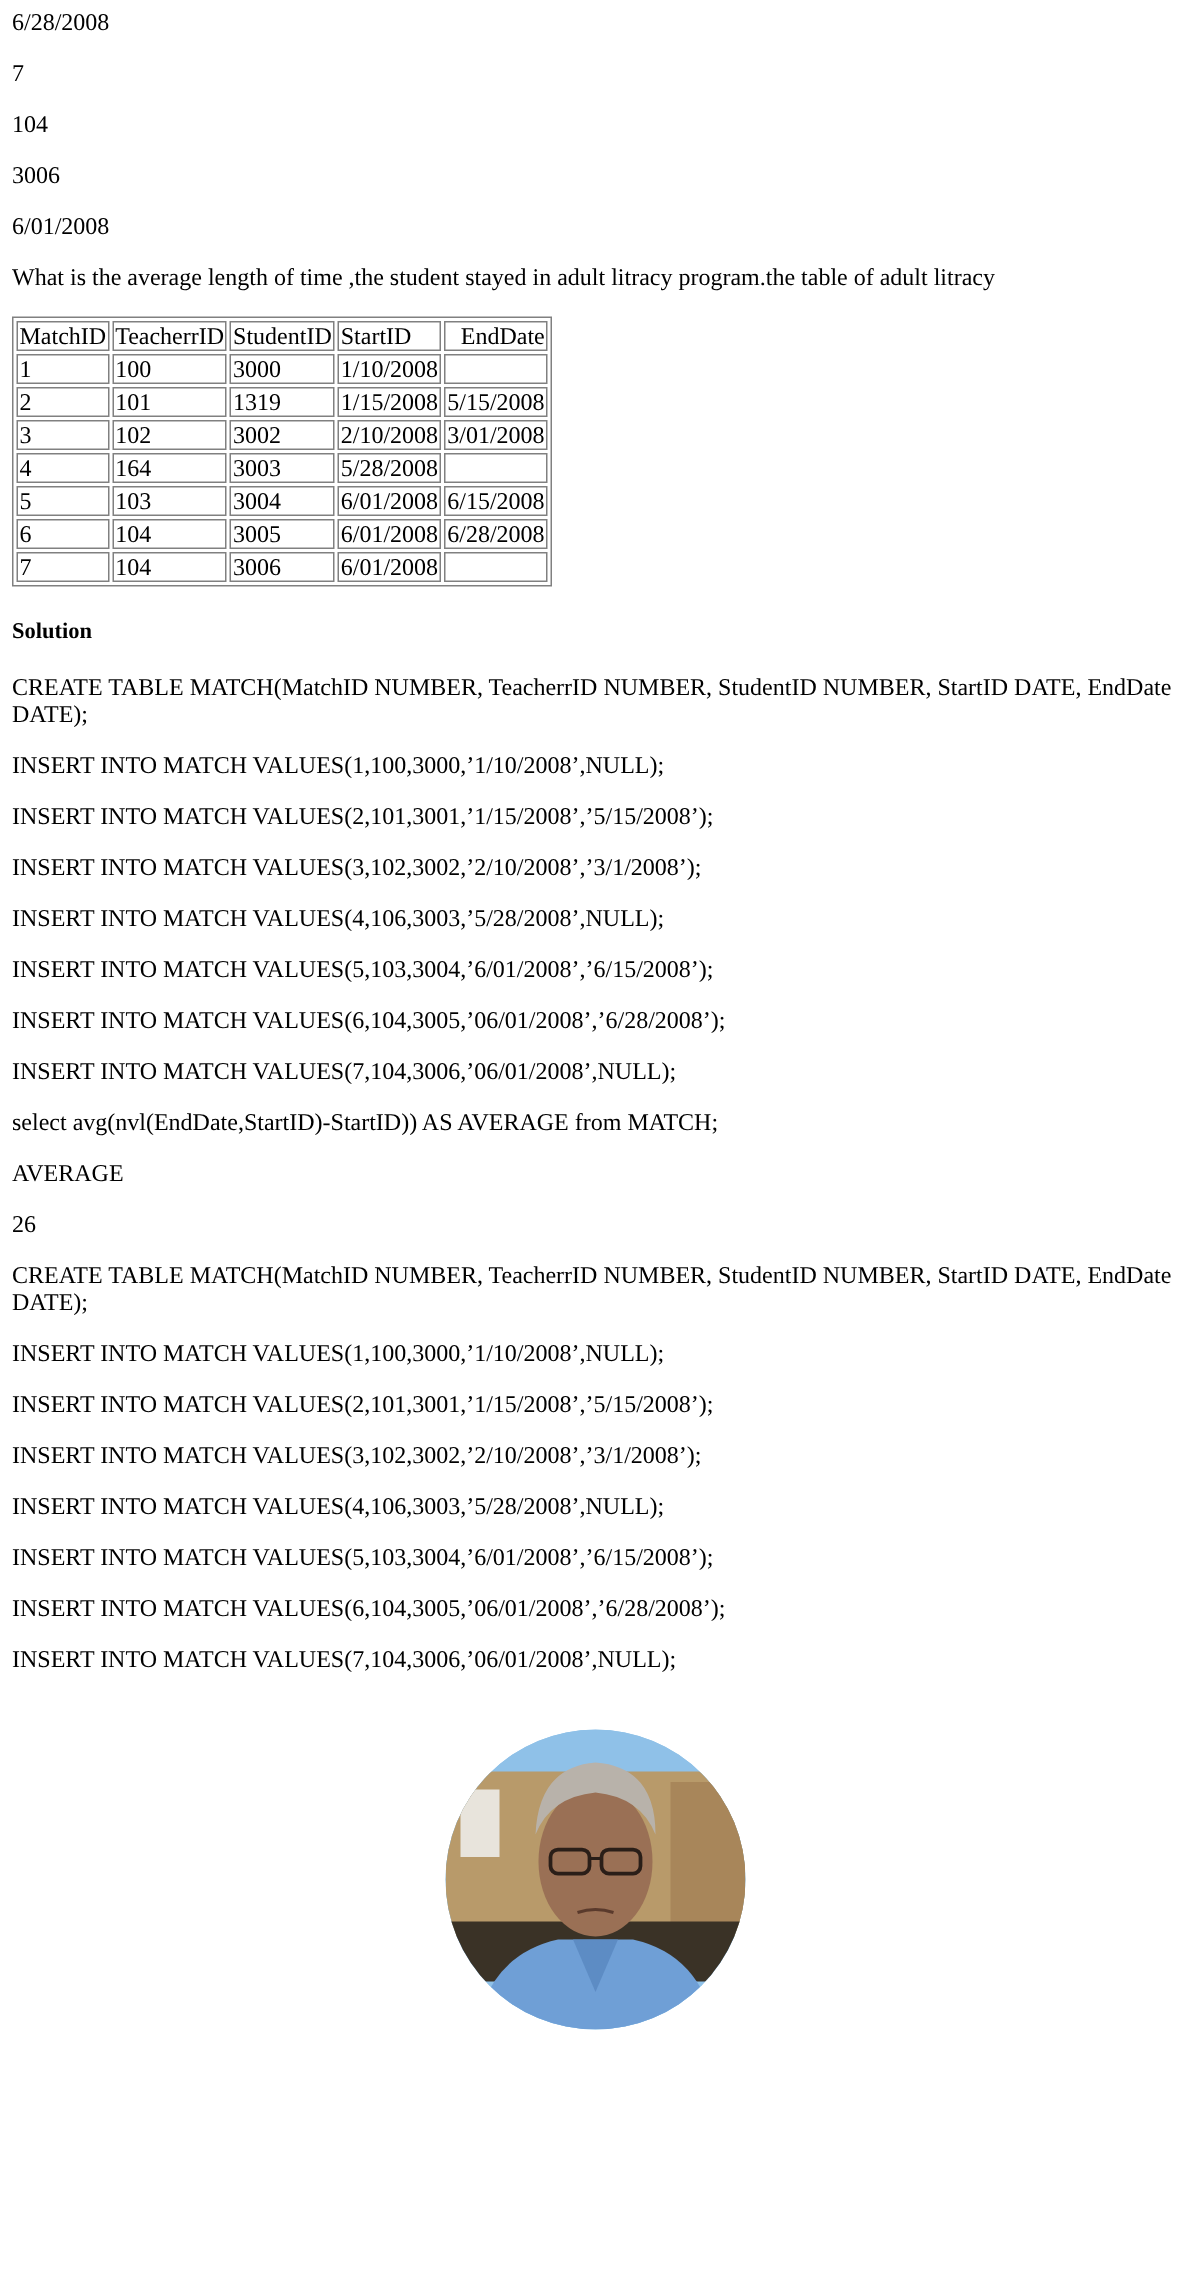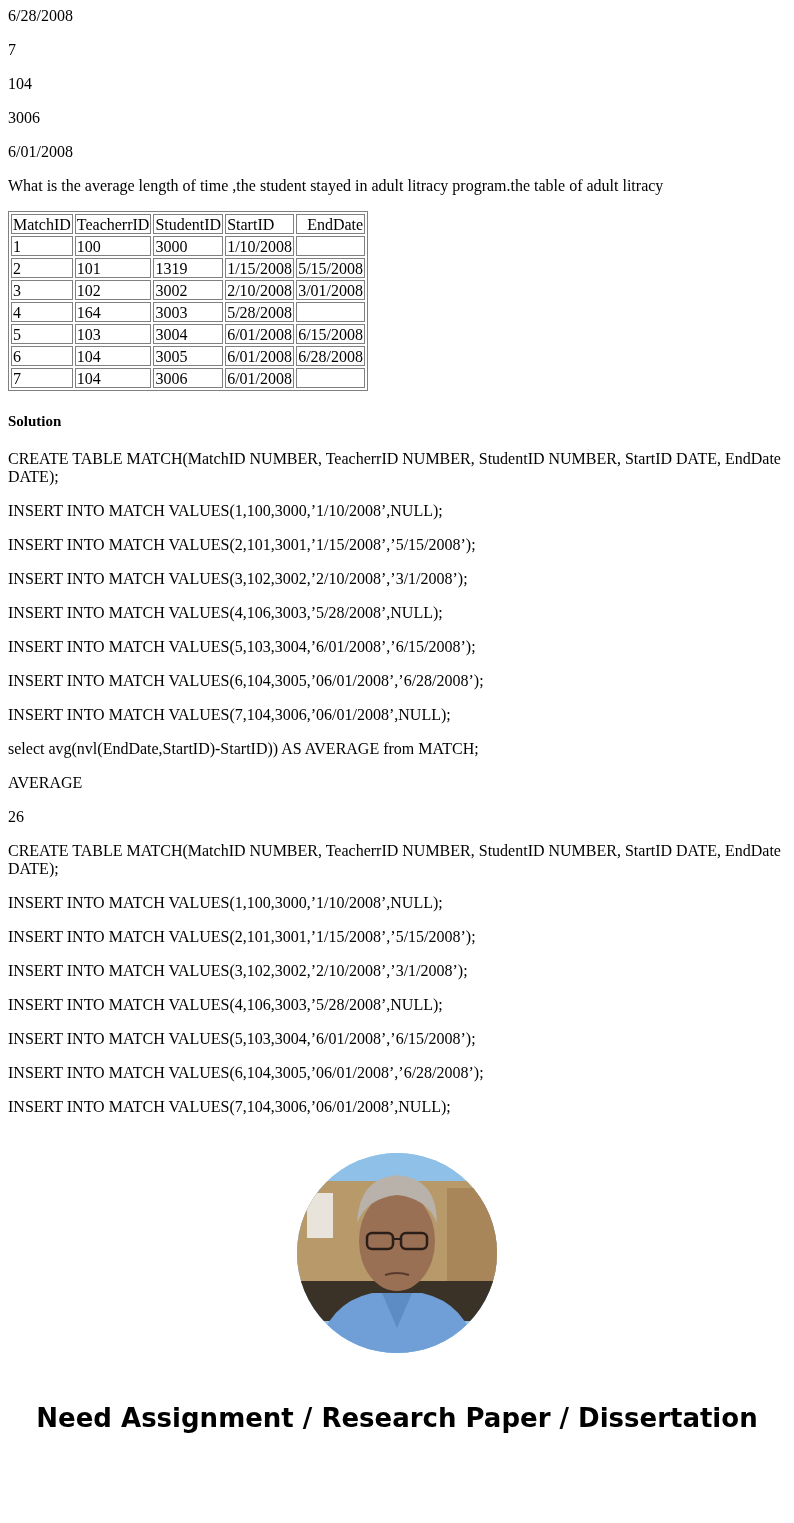--- a/index.html
+++ b/index.html
@@ -153,14 +153,13 @@
     <ellipse cx="100" cy="88" rx="38" ry="50" fill="#9a7055"></ellipse>
     <path d="M60 70 Q62 25 100 22 Q140 25 140 70 Q130 45 100 42 Q70 45 60 70 Z" fill="#b8b2aa"></path>
     <rect x="70" y="80" width="26" height="16" rx="5" fill="none" stroke="#2a1e18" stroke-width="2.5"></rect>
     <rect x="104" y="80" width="26" height="16" rx="5" fill="none" stroke="#2a1e18" stroke-width="2.5"></rect>
     <line x1="96" y1="86" x2="104" y2="86" stroke="#2a1e18" stroke-width="2"></line>
     <path d="M88 122 Q100 118 112 122" stroke="#5a3a2c" stroke-width="2" fill="none"></path>
   </svg>
 </div>
 
 <div class="banner">
-  <div>Need Assignment / Research Paper / Dissertation</div>
 </div>
 
 </body></html>

